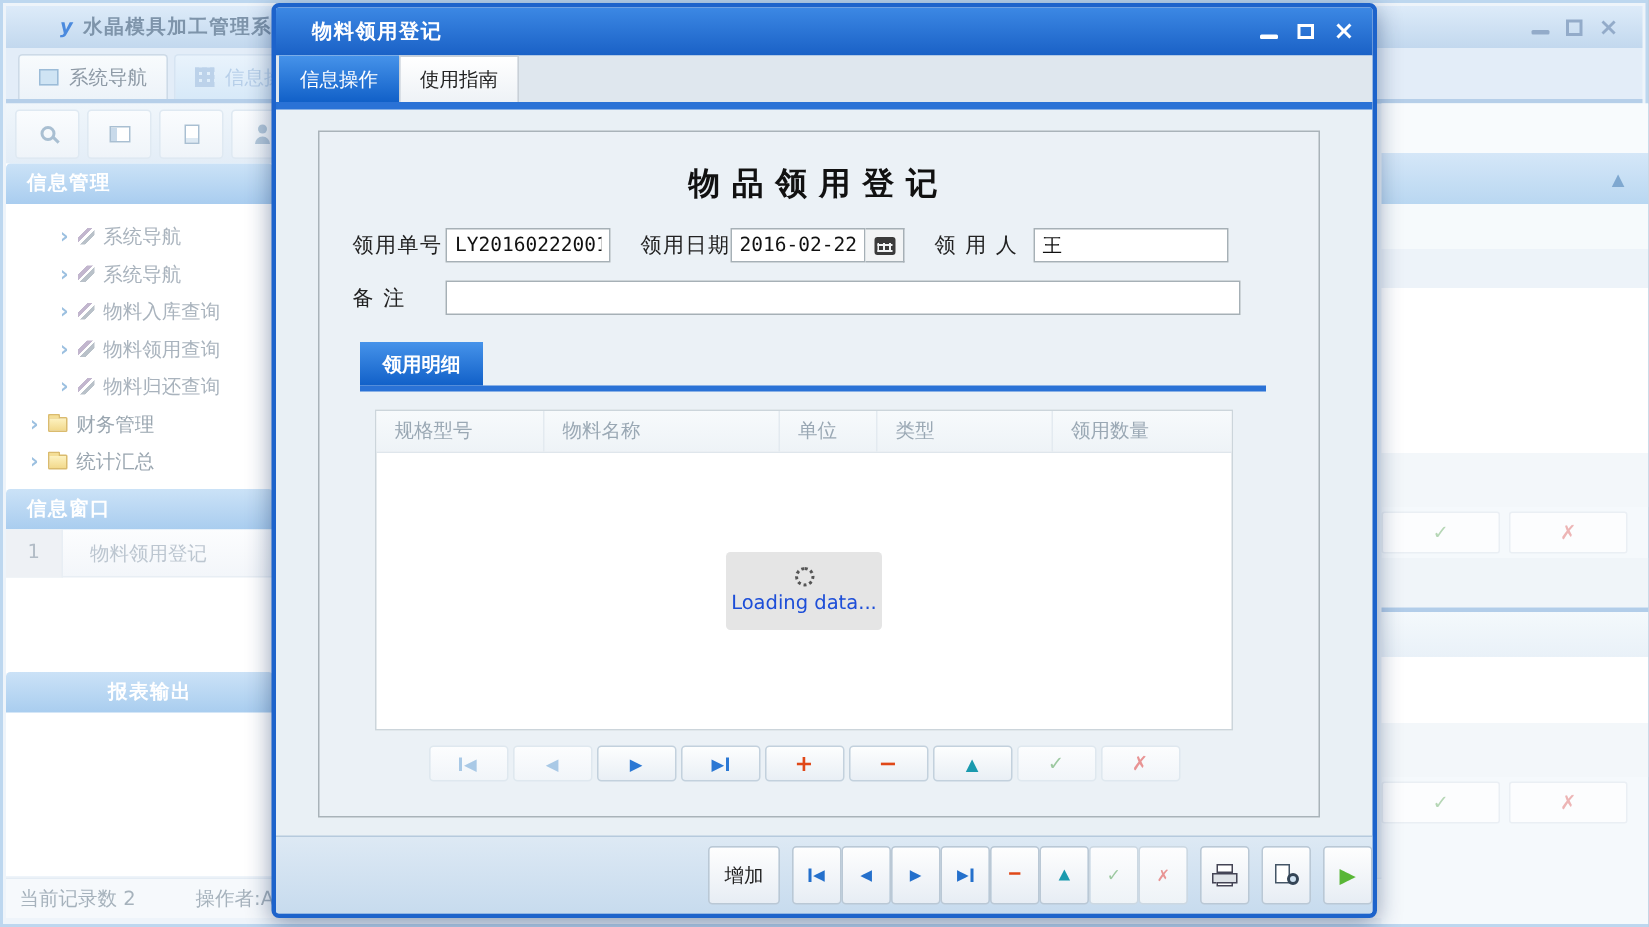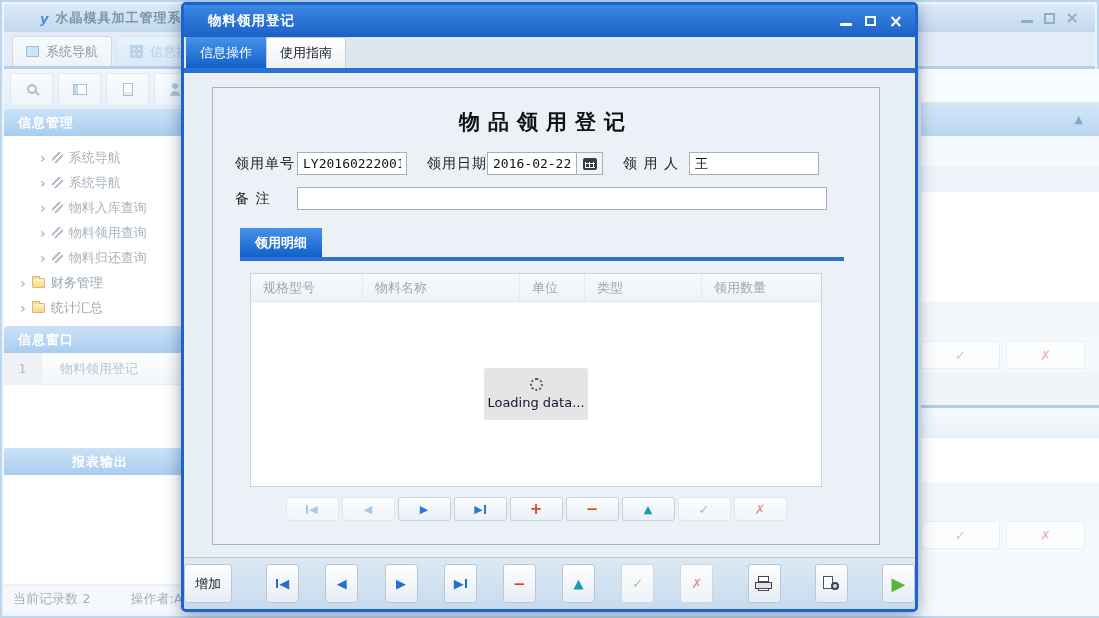--- a/index.html
+++ b/index.html
@@ -124,36 +124,36 @@
   .fp-table{margin:12px 0 0 37px;width:572px;border:1px solid #ccd5db;background:#fff;}
   .fpt-head{display:flex;height:28px;background:linear-gradient(#f7fafc,#eef3f7);
             border-bottom:1px solid #dfe6ec;color:#9aa8b4;font-size:13px;}
   .fpt-col{line-height:27px;padding-left:12px;border-right:1px solid #e3eaf0;}
   .fpt-col:last-child{border-right:none;}
   .c1{width:157px;} .c2{width:112px;} .c3{width:65px;} .c4{width:119px;} .c5{width:117px;}
   .fpt-body{height:184px;position:relative;}
   .loading-box{position:absolute;left:50%;top:50%;transform:translate(-50%,-50%);width:104px;height:52px;
                background:#e5e5e5;border-radius:3px;display:flex;flex-direction:column;align-items:center;justify-content:center;gap:4px;}
   .spinner{width:13px;height:13px;border:2px dotted #555;border-radius:50%;}
-  .loading-text{font-size:13px;color:#0f172a;}
+  .loading-text{font-size:13px;color:#1d4ed8;}
 
   .fp-pager{margin:10px 0 0 37px;width:572px;display:flex;justify-content:center;gap:3px;}
   .pbtn{width:53px;height:24px;border-radius:3px;display:flex;align-items:center;justify-content:center;
         background:linear-gradient(#fdfefe,#e9eff5);border:1px solid #c3d1dd;}
   .pbtn.dis{background:linear-gradient(#fcfdfe,#f1f5f9);border-color:#dfe8ef;}
   .g{font-size:11px;line-height:1;}
   .nav{display:flex;align-items:center;gap:1px;}
   .nbar{width:2px;height:9px;background:currentColor;}
   .c-blue{color:#2b78d4;} .c-lblue{color:#a9c9e6;}
   .c-red{color:#e04818;font-weight:bold;font-size:15px;}
   .c-teal{color:#1a9aae;}
   .c-green{color:#9cc8a0;font-size:13px;} .c-pink{color:#e89494;font-size:13px;}
 
   .md-footer{height:52px;flex:none;background:linear-gradient(#dde9f4,#c7dbee);border-top:1px solid #b6cadd;
-             display:flex;align-items:center;justify-content:space-between;gap:0;}
+             display:flex;align-items:center;justify-content:flex-end;gap:0;font-family:Liberation Mono, monospace;}
   .fbtn{width:33px;height:39px;border-radius:3px;border:1px solid #bac8d5;
         background:linear-gradient(#fefefe,#e7edf4);display:flex;align-items:center;justify-content:center;}
   .fbtn.txt{width:48px;font-size:13px;color:#222;margin-right:8px;}
   .fbtn.dis{border-color:#ccd8e2;background:linear-gradient(#fdfdfe,#eef3f7);}
   .fbtn.m6{margin-left:8px;}
   .fg{font-size:13px;line-height:1;}
   .fc-blue{color:#2470cc;font-weight:bold;}
   .fc-run{color:#58b636;font-size:18px;}
   .print-icon{position:relative;width:18px;height:15px;}
   .pi-paper{position:absolute;left:3px;top:0;width:11px;height:6px;background:#fff;border:1px solid #445;}

